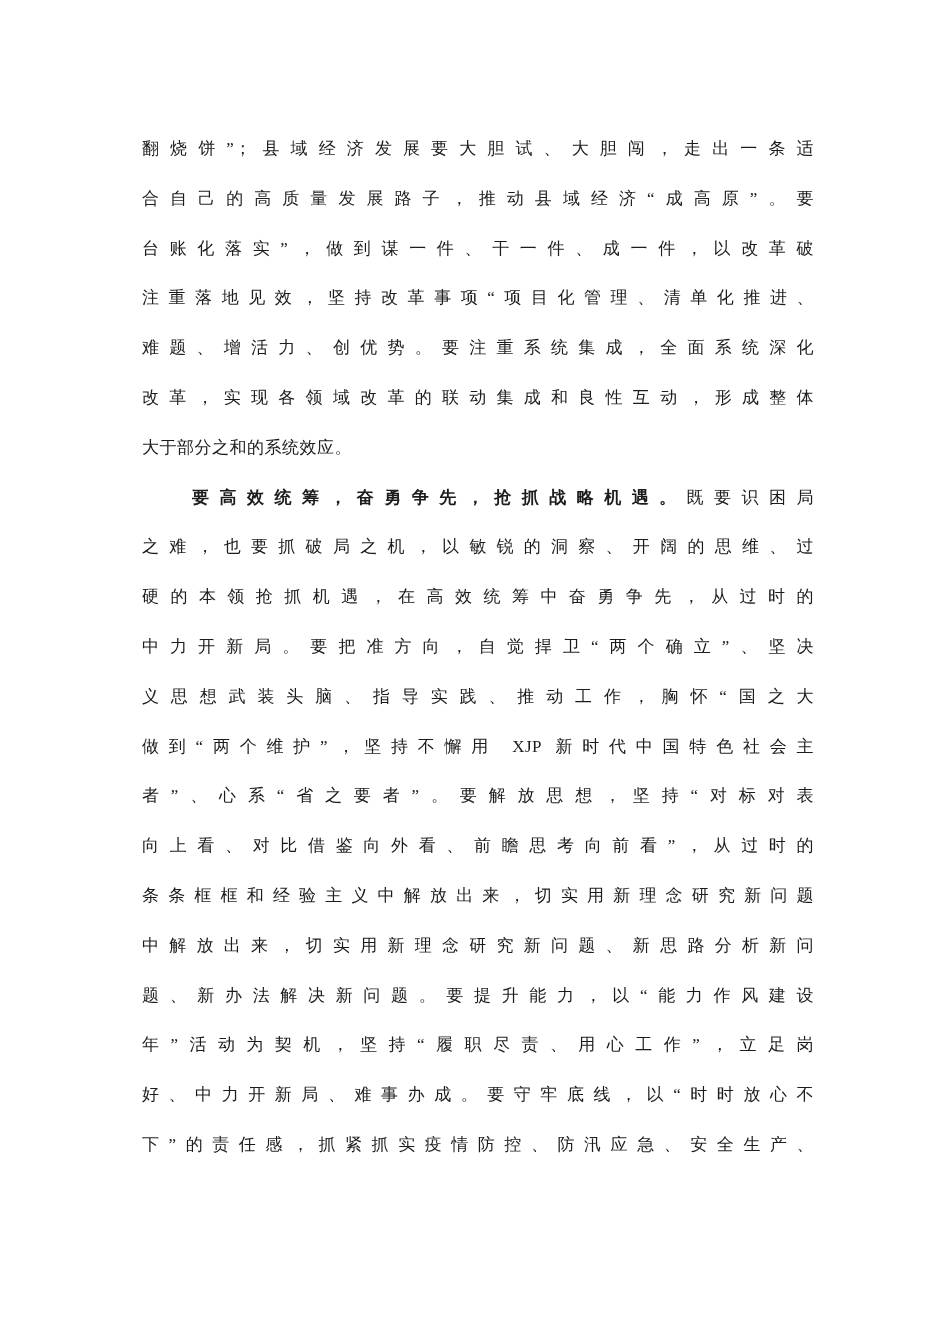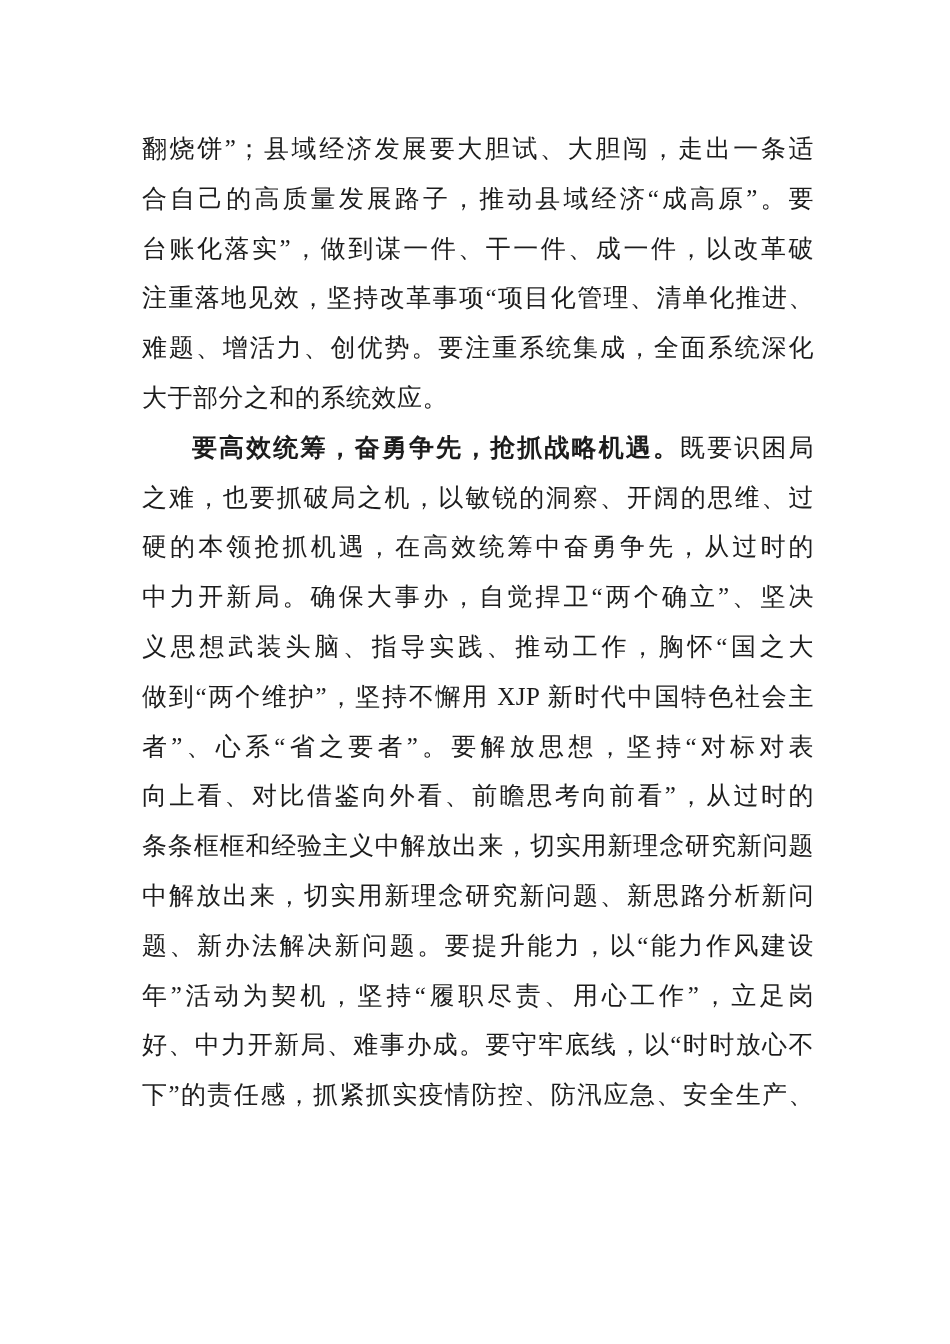--- a/index.html
+++ b/index.html
@@ -18,21 +18,21 @@
   }
   .textblock {
     position: absolute;
     left: 142px;
     top: 124px;
     width: 672px;
   }
   .line {
     height: 49.8px;
     line-height: 49.8px;
-    font-size: 25px;
+    font-size: 17px;
     letter-spacing: 0.5px;
     white-space: nowrap;
     overflow: visible;
   }
   .j {
     text-align: justify;
     text-align-last: justify;
     text-justify: inter-character;
     white-space: normal;
   }
@@ -46,27 +46,28 @@
 </head>
 <body>
 
 <div class="page">
   <div class="textblock">
     <div class="line j">翻烧饼”；县域经济发展要大胆试、大胆闯，走出一条适</div>
     <div class="line j">合自己的高质量发展路子，推动县域经济“成高原”。要</div>
     <div class="line j">台账化落实”，做到谋一件、干一件、成一件，以改革破</div>
     <div class="line j">注重落地见效，坚持改革事项“项目化管理、清单化推进、</div>
     <div class="line j">难题、增活力、创优势。要注重系统集成，全面系统深化</div>
+    <div class="line j">改革，实现各领域改革的联动集成和良性互动，形成整体</div>
     <div class="line">大于部分之和的系统效应。</div>
     <div class="line j indent">
       <span class="bold">要高效统筹，奋勇争先，抢抓战略机遇。</span><span>既要识困局</span>
     </div>
     <div class="line j">之难，也要抓破局之机，以敏锐的洞察、开阔的思维、过</div>
     <div class="line j">硬的本领抢抓机遇，在高效统筹中奋勇争先，从过时的</div>
-    <div class="line j">中力开新局。确保大事办，自觉捍卫“两个确立”、坚决</div>
+    <div class="line j">中力开新局。要把准方向，自觉捍卫“两个确立”、坚决</div>
     <div class="line j">义思想武装头脑、指导实践、推动工作，胸怀“国之大</div>
     <div class="line j">做到“两个维护”，坚持不懈用 XJP 新时代中国特色社会主</div>
     <div class="line j">者”、心系“省之要者”。要解放思想，坚持“对标对表</div>
     <div class="line j">向上看、对比借鉴向外看、前瞻思考向前看”，从过时的</div>
     <div class="line j">条条框框和经验主义中解放出来，切实用新理念研究新问题</div>
     <div class="line j">中解放出来，切实用新理念研究新问题、新思路分析新问</div>
     <div class="line j">题、新办法解决新问题。要提升能力，以“能力作风建设</div>
     <div class="line j">年”活动为契机，坚持“履职尽责、用心工作”，立足岗</div>
     <div class="line j">好、中力开新局、难事办成。要守牢底线，以“时时放心不</div>
     <div class="line j">下”的责任感，抓紧抓实疫情防控、防汛应急、安全生产、</div>

